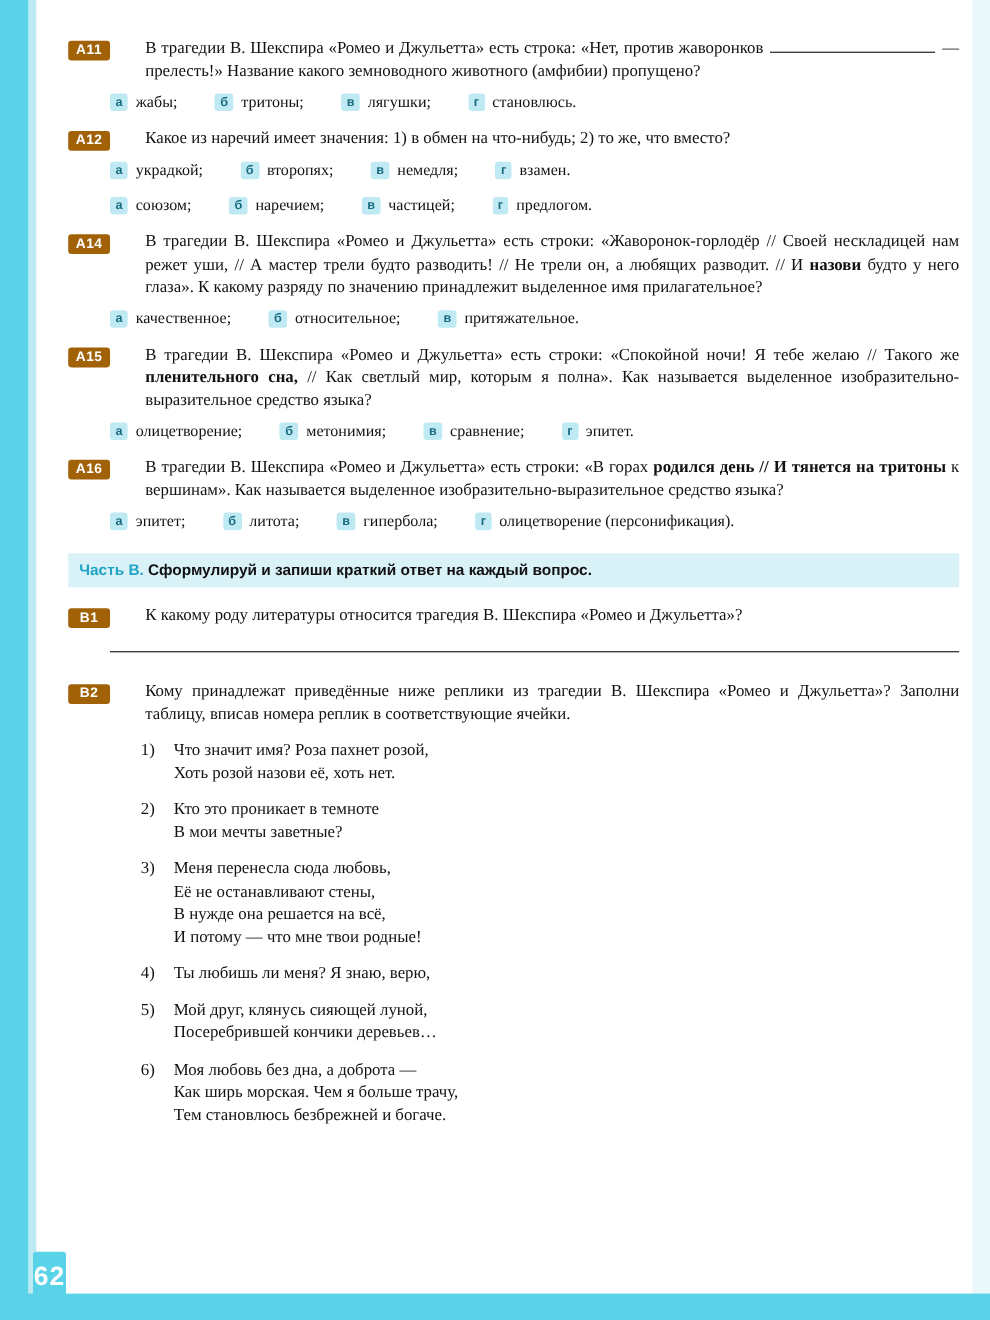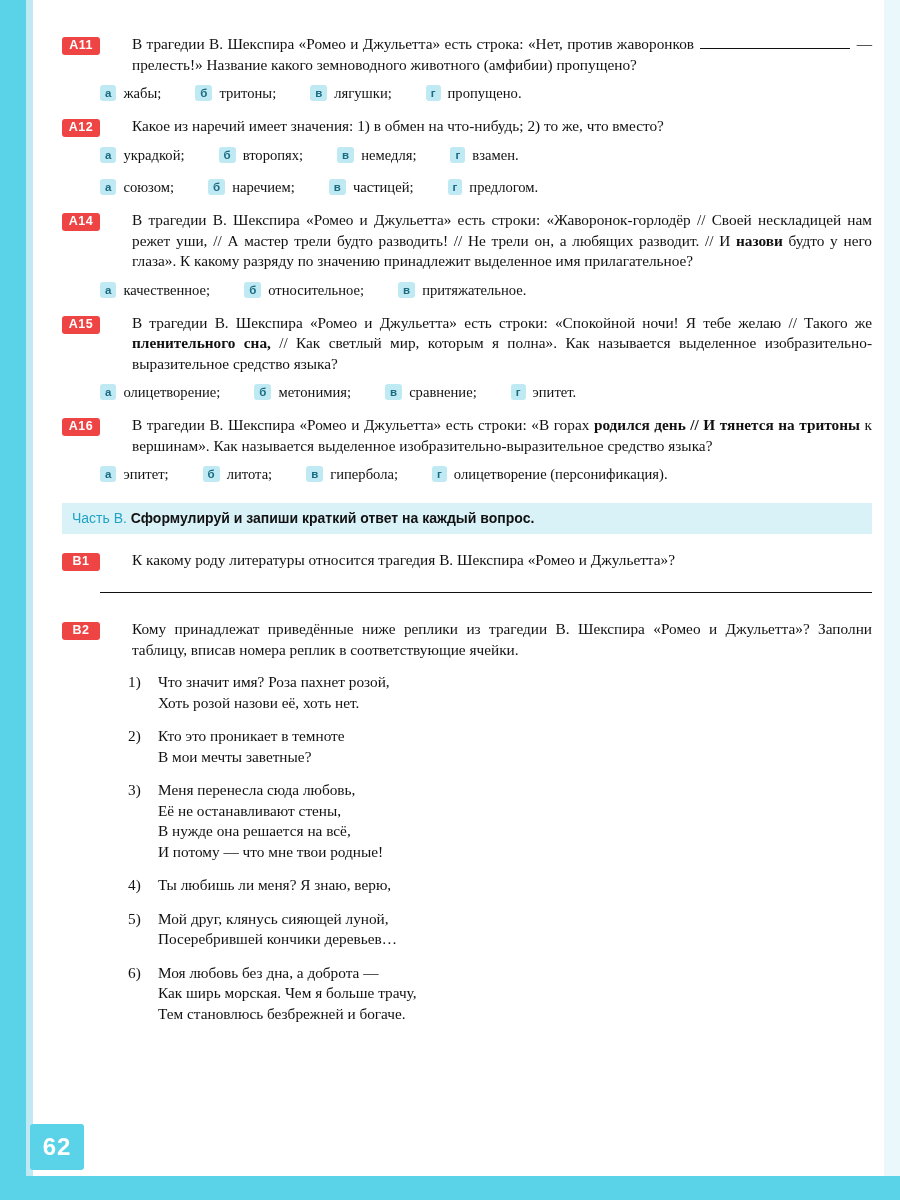--- a/index.html
+++ b/index.html
@@ -37,22 +37,22 @@
   }
   .page-bottom {
     position: absolute;
     left: 0; bottom: 0;
     width: 900px; height: 24px;
     background: #5ad2e8;
   }
   .page-number {
     position: absolute;
     left: 30px;
-    bottom: 30px;
-    width: 54px;
+    bottom: 16px;
+    width: 30px;
     height: 46px;
     background: #5ad2e8;
     color: #ffffff;
     font-family: "Liberation Sans", sans-serif;
     font-size: 24px;
     font-weight: bold;
     display: flex;
     align-items: center;
     justify-content: center;
     border-radius: 3px;
@@ -70,21 +70,21 @@
   .task {
     position: relative;
     margin-bottom: 14px;
   }
   .task-head {
     display: flex;
     align-items: flex-start;
   }
   .task-code {
     flex: 0 0 auto;
-    background: #ef4444;
+    background: #a16207;
     color: #ffffff;
     font-family: "Liberation Sans", sans-serif;
     font-weight: bold;
     font-size: 12.5px;
     letter-spacing: 0.5px;
     padding: 2px 6px 3px 6px;
     border-radius: 3px;
     margin-right: 12px;
     margin-top: 3px;
     min-width: 26px;
@@ -132,21 +132,21 @@
   .part-band {
     margin: 20px 0 16px 0;
     background: #d9f2f8;
     padding: 6px 10px 7px 10px;
     font-family: "Liberation Sans", sans-serif;
     font-size: 14px;
     line-height: 18px;
   }
   .part-band .part-label {
     color: #21a3c4;
-    font-weight: normal;
+    font-weight: bold;
   }
   .part-band .part-desc {
     color: #111;
     font-weight: bold;
   }
 
   
   .answer-rule {
     border-bottom: 1.5px solid #111;
     height: 1px;
@@ -204,21 +204,21 @@
       <div class="answer">
         <span class="answer-letter">б</span>
         <span>тритоны;</span>
       </div>
       <div class="answer">
         <span class="answer-letter">в</span>
         <span>лягушки;</span>
       </div>
       <div class="answer">
         <span class="answer-letter">г</span>
-        <span>пропущено.</span>
+        <span>становлюсь.</span>
       </div>
     </div>
   </div>
 
   <div class="task">
     <div class="task-head">
       <div class="task-code">A12</div>
       <div class="task-text">Какое из наречий имеет значения: 1) в обмен на что-нибудь; 2) то же, что вместо?</div>
     </div>
     <div class="answers">

